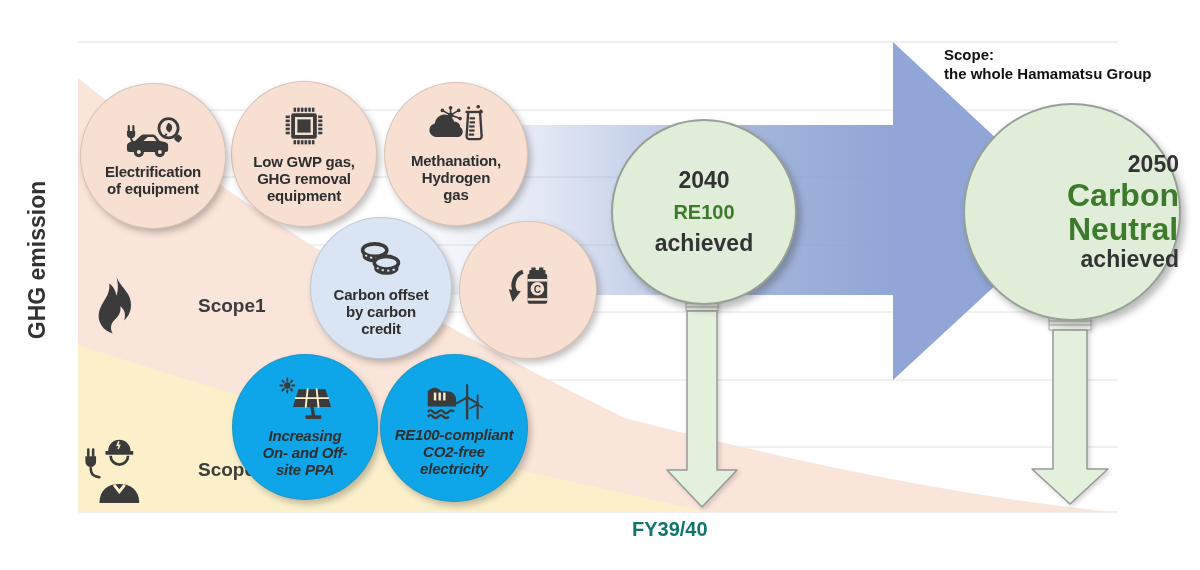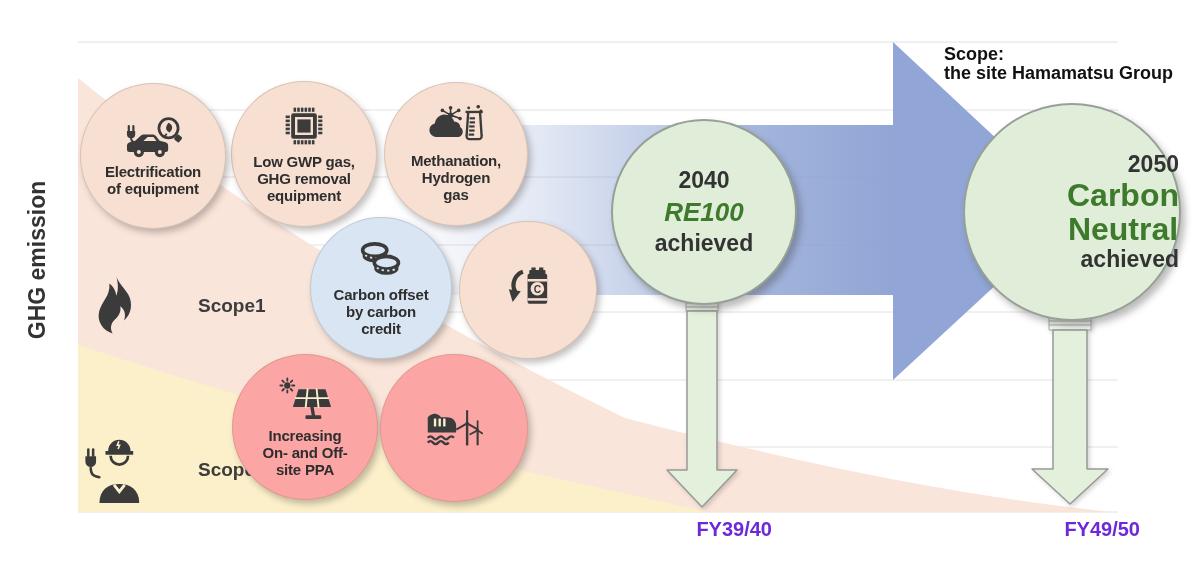--- a/index.html
+++ b/index.html
@@ -18,42 +18,42 @@
     position:absolute;z-index:5;border-radius:50%;
     display:flex;flex-direction:column;align-items:center;justify-content:center;
     text-align:center;font-weight:bold;font-size:15px;line-height:17px;
     letter-spacing:-0.2px;color:#2e2e2e;
     border:1px solid rgba(90,70,60,0.18);
     box-shadow:3px 4px 6px rgba(60,50,45,0.30);
   }
   .measure .icon{margin-bottom:5px;}
   .measure.pink{background:#F7DFD1;}
   .measure.blue{background:#D9E5F2;border-color:rgba(60,80,110,0.18);}
-  .measure.yellow{background:#fca5a5;border-color:rgba(110,95,40,0.18);}
+  .measure.yellow{background:#0ea5e9;border-color:rgba(110,95,40,0.18);font-style:italic;}
 
   
   .milestone{
     position:absolute;z-index:7;border-radius:50%;background:#DFEDD9;
     border:2px solid #97A097;box-shadow:4px 5px 7px rgba(60,60,60,0.35);
     display:flex;flex-direction:column;align-items:center;justify-content:center;
     text-align:center;font-weight:bold;
   }
   .milestone .year{font-size:23px;line-height:27px;color:#333;}
   .milestone .goal{color:#3E7A2B;}
   .milestone .status{font-size:23px;line-height:27px;color:#333;}
-  #milestone-2040 .goal{font-size:26px;line-height:36px;font-style:italic;}
+  #milestone-2040 .goal{font-size:20px;line-height:36px;}
   #milestone-2050 .goal{font-size:32px;line-height:34px;}
 
   
   #arrow-svg{position:absolute;left:0;top:0;z-index:6;filter:drop-shadow(2px 2px 2px rgba(80,80,80,0.25));}
 
   
   .scope-label{position:absolute;z-index:5;font-weight:bold;font-size:19px;color:#3c3c3c;margin-left:36px;}
-  .fy-label{position:absolute;z-index:8;font-weight:bold;font-size:20px;color:#6d28d9;width:140px;text-align:right;}
-  #scope-note{position:absolute;z-index:8;left:944px;top:45px;font-weight:bold;font-size:18px;line-height:19px;color:#111;}
+  .fy-label{position:absolute;z-index:8;font-weight:bold;font-size:20px;color:#0f766e;width:140px;text-align:left;}
+  #scope-note{position:absolute;z-index:8;left:944px;top:45px;font-weight:bold;font-size:15px;line-height:19px;color:#111;}
   #ghg-label{
     position:absolute;z-index:8;left:37px;top:260px;
     transform:translate(-50%,-50%) rotate(-90deg);
     font-weight:bold;font-size:23px;color:#333;white-space:nowrap;
   }
   .scope-icon{position:absolute;z-index:5;}
 </style>
 </head>
 <body>
 
@@ -81,21 +81,21 @@
     <path d="M78,78 Q300,260 625,418 Q900,490 1112,512 L78,512 Z" fill="#F9E2D6" opacity="0.9"></path>
     <path d="M78,345 Q300,418 520,470 Q640,497 708,512 L78,512 Z" fill="#FBF0C9" opacity="0.95"></path>
     <rect x="390" y="125" width="503" height="170" fill="url(#shaftGrad)"></rect>
     <polygon points="893,42 1075,212 893,380" fill="#8CA2D4" opacity="0.96"></polygon>
   </svg>
 
   <div id="ghg-label">GHG emission</div>
 
   <div id="scope-note">
     <div>Scope:</div>
-    <div>the site Hamamatsu Group</div>
+    <div>the whole Hamamatsu Group</div>
   </div>
 
   <div class="scope-icon" style="left:92px;top:273px;">
     <svg viewBox="0 0 46 68" width="46" height="70">
       <path fill="#3b3b3b" d="M24,1.5 c2.6,8.4 8.8,12.6 12.4,19.3 c4.6,8.6 3.2,19.5 -4.4,25.6 c2.2,-5.6 0.6,-11.2 -3.8,-14.2 c1.2,5.8 -1.6,9.8 -5.6,13.6 c-3.8,3.7 -4.8,8.7 -2,13.6 C11,56.6 4.6,47.4 7.2,37.2 C9.8,26.8 18.4,22.4 17.4,9.4 c4,3 6.6,7.6 6.8,12.4 c2.6,-5.2 2,-13.8 -0.2,-20.3 z"></path>
     </svg>
   </div>
   <div class="scope-label" style="left:162px;top:295px;">Scope1</div>
 
   <div class="scope-icon" style="left:82px;top:430px;">
@@ -301,20 +301,23 @@
             <line x1="60" y1="29" x2="60" y2="45" stroke-width="2.4"></line>
             <line x1="60" y1="29" x2="60" y2="18.5" stroke-width="2"></line>
               <line x1="60" y1="29" x2="51.5" y2="33.5" stroke-width="2"></line>
               <line x1="60" y1="29" x2="65.5" y2="32.5" stroke-width="2"></line>
           </g>
           <circle cx="48" cy="21" r="2"></circle>
             <circle cx="60" cy="29" r="1.7"></circle>
         </g>
       </svg>
     </span>
+    <div class="pre">RE100-compliant
+CO2-free
+electricity</div>
   </div>
 
   <svg id="arrow-svg" width="1200" height="570" viewBox="0 0 1200 570">
     <g fill="#E3F1DC" stroke="#999999" stroke-width="1.5" stroke-linejoin="round">
       <rect x="686" y="299" width="32" height="12" fill="#EEF5EA" stroke="#aaaaaa" stroke-width="1"></rect>
       <line x1="686" y1="303" x2="718" y2="303" stroke="#aaaaaa" stroke-width="1"></line>
       <line x1="686" y1="307" x2="718" y2="307" stroke="#aaaaaa" stroke-width="1"></line>
       <path d="M687,311 L687,470 L667,470 L702,507 L737,470 L717,470 L717,311 Z"></path>
       <rect x="1049" y="317" width="42" height="13" fill="#EEF5EA" stroke="#aaaaaa" stroke-width="1"></rect>
       <line x1="1049" y1="321" x2="1091" y2="321" stroke="#aaaaaa" stroke-width="1"></line>
@@ -330,15 +333,14 @@
   </div>
 
   <div class="milestone" id="milestone-2050" style="left:963px;top:103px;width:214px;height:214px;align-items:flex-end;">
     <div class="year">2050</div>
     <div class="goal pre">Carbon
 Neutral</div>
     <div class="status">achieved</div>
   </div>
 
   <div class="fy-label" style="left:632px;top:518px;">FY39/40</div>
-  <div class="fy-label" style="left:1000px;top:518px;">FY49/50</div>
 
 </div>
 
 </body></html>

